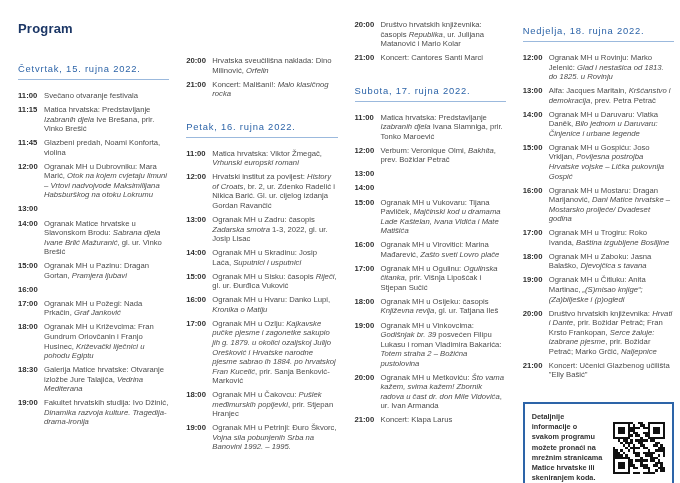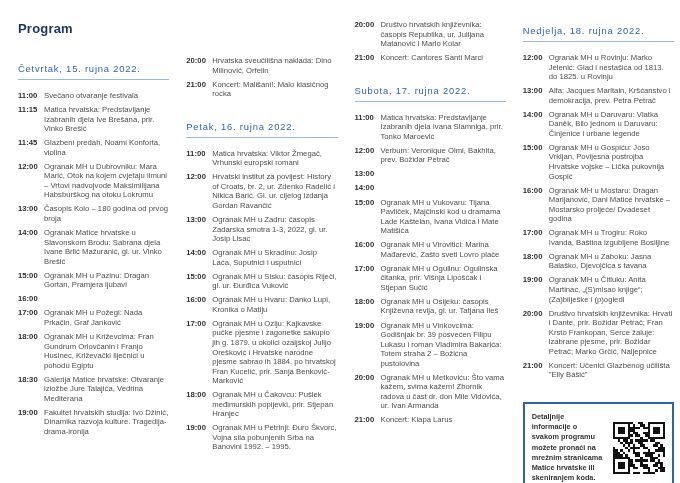--- a/index.html
+++ b/index.html
@@ -8,21 +8,21 @@
   .page{box-sizing:border-box;width:680px;height:352px;padding:14px 6px 8px 18px;}
   .columns{display:flex;gap:17px;align-items:flex-start;}
   .col{flex:1 1 0;min-width:0;}
   .program-title{font-size:13px;font-weight:bold;color:#1c3766;letter-spacing:.2px;margin:7px 0 27px 0;}
   .day-header{font-size:9.4px;font-weight:normal;color:#2d64a8;letter-spacing:.8px;
               border-bottom:1px solid #9bb9dd;padding-bottom:5px;margin:0 0 11px 0;}
   .sec{margin-bottom:22px;}
   .event{display:flex;margin-bottom:4.5px;font-size:7.7px;line-height:1.24;color:#4d4d4d;}
   .time{flex:0 0 26px;font-weight:bold;color:#2e2e2e;}
   .desc{flex:1;min-width:0;}
-  .desc .it{}
+  .desc .it{font-style:italic;}
   .info-box{margin-top:16px;border:2px solid #2d64a8;display:flex;gap:8px;align-items:center;
             padding:8px 7px;box-sizing:border-box;background:#ffffff;}
   .info-text{flex:1;font-size:7.3px;line-height:1.4;font-weight:bold;color:#333333;}
   .qr{flex:0 0 auto;line-height:0;}
 </style>
 </head>
 <body>
 
 <div class="page">
   <div class="columns" id="columns">
@@ -41,21 +41,20 @@
           <div class="event">
             <span class="time">11:45</span>
             <span class="desc"><span class="nm">Glazbeni predah, Noami Konforta, violina</span></span>
           </div>
           <div class="event">
             <span class="time">12:00</span>
             <span class="desc"><span class="nm">Ogranak MH u Dubrovniku: Mara Marić, </span><span class="it">Otok na kojem cvjetaju limuni – Vrtovi nadvojvode Maksimilijana Habsburškog na otoku Lokrumu</span></span>
           </div>
           <div class="event">
             <span class="time">13:00</span>
-            <span class="desc"><span class="nm">Časopis </span><span class="it">Kolo</span><span class="nm"> – 180 godina od prvog broja</span></span>
           </div>
           <div class="event">
             <span class="time">14:00</span>
             <span class="desc"><span class="nm">Ogranak Matice hrvatske u Slavonskom Brodu: </span><span class="it">Sabrana djela Ivane Brlić Mažuranić</span><span class="nm">, gl. ur. Vinko Brešić</span></span>
           </div>
           <div class="event">
             <span class="time">15:00</span>
             <span class="desc"><span class="nm">Ogranak MH u Pazinu: Dragan Gortan, </span><span class="it">Pramjera ljubavi</span></span>
           </div>
           <div class="event">

